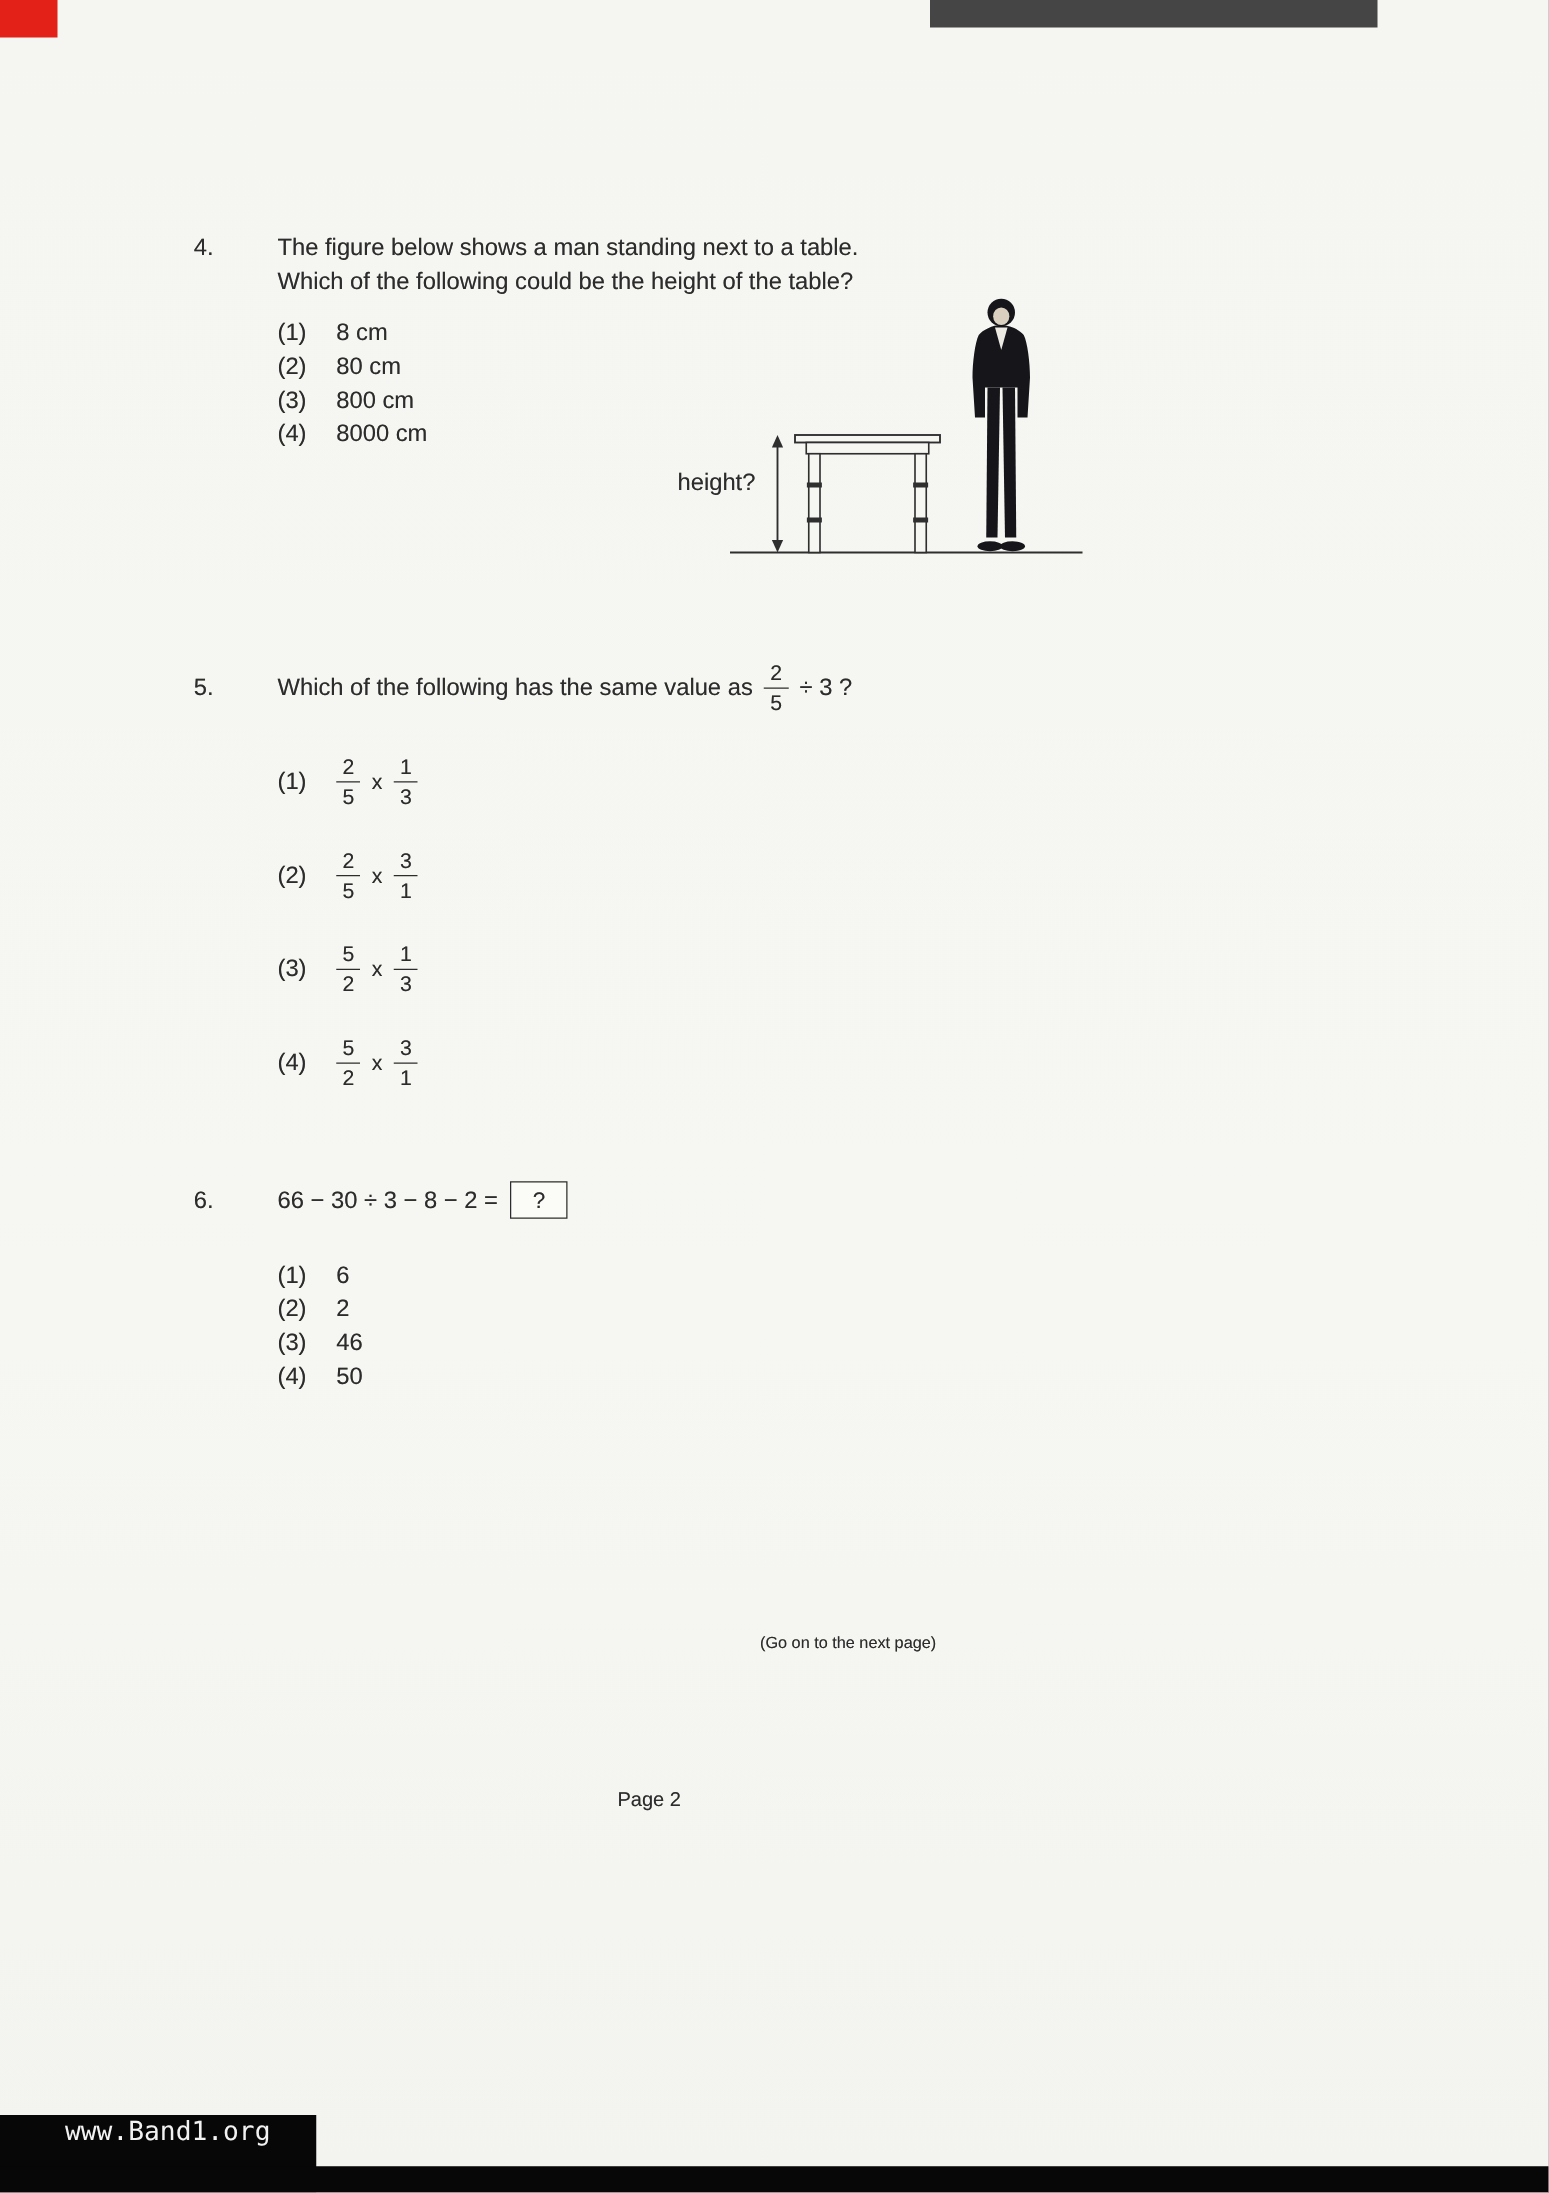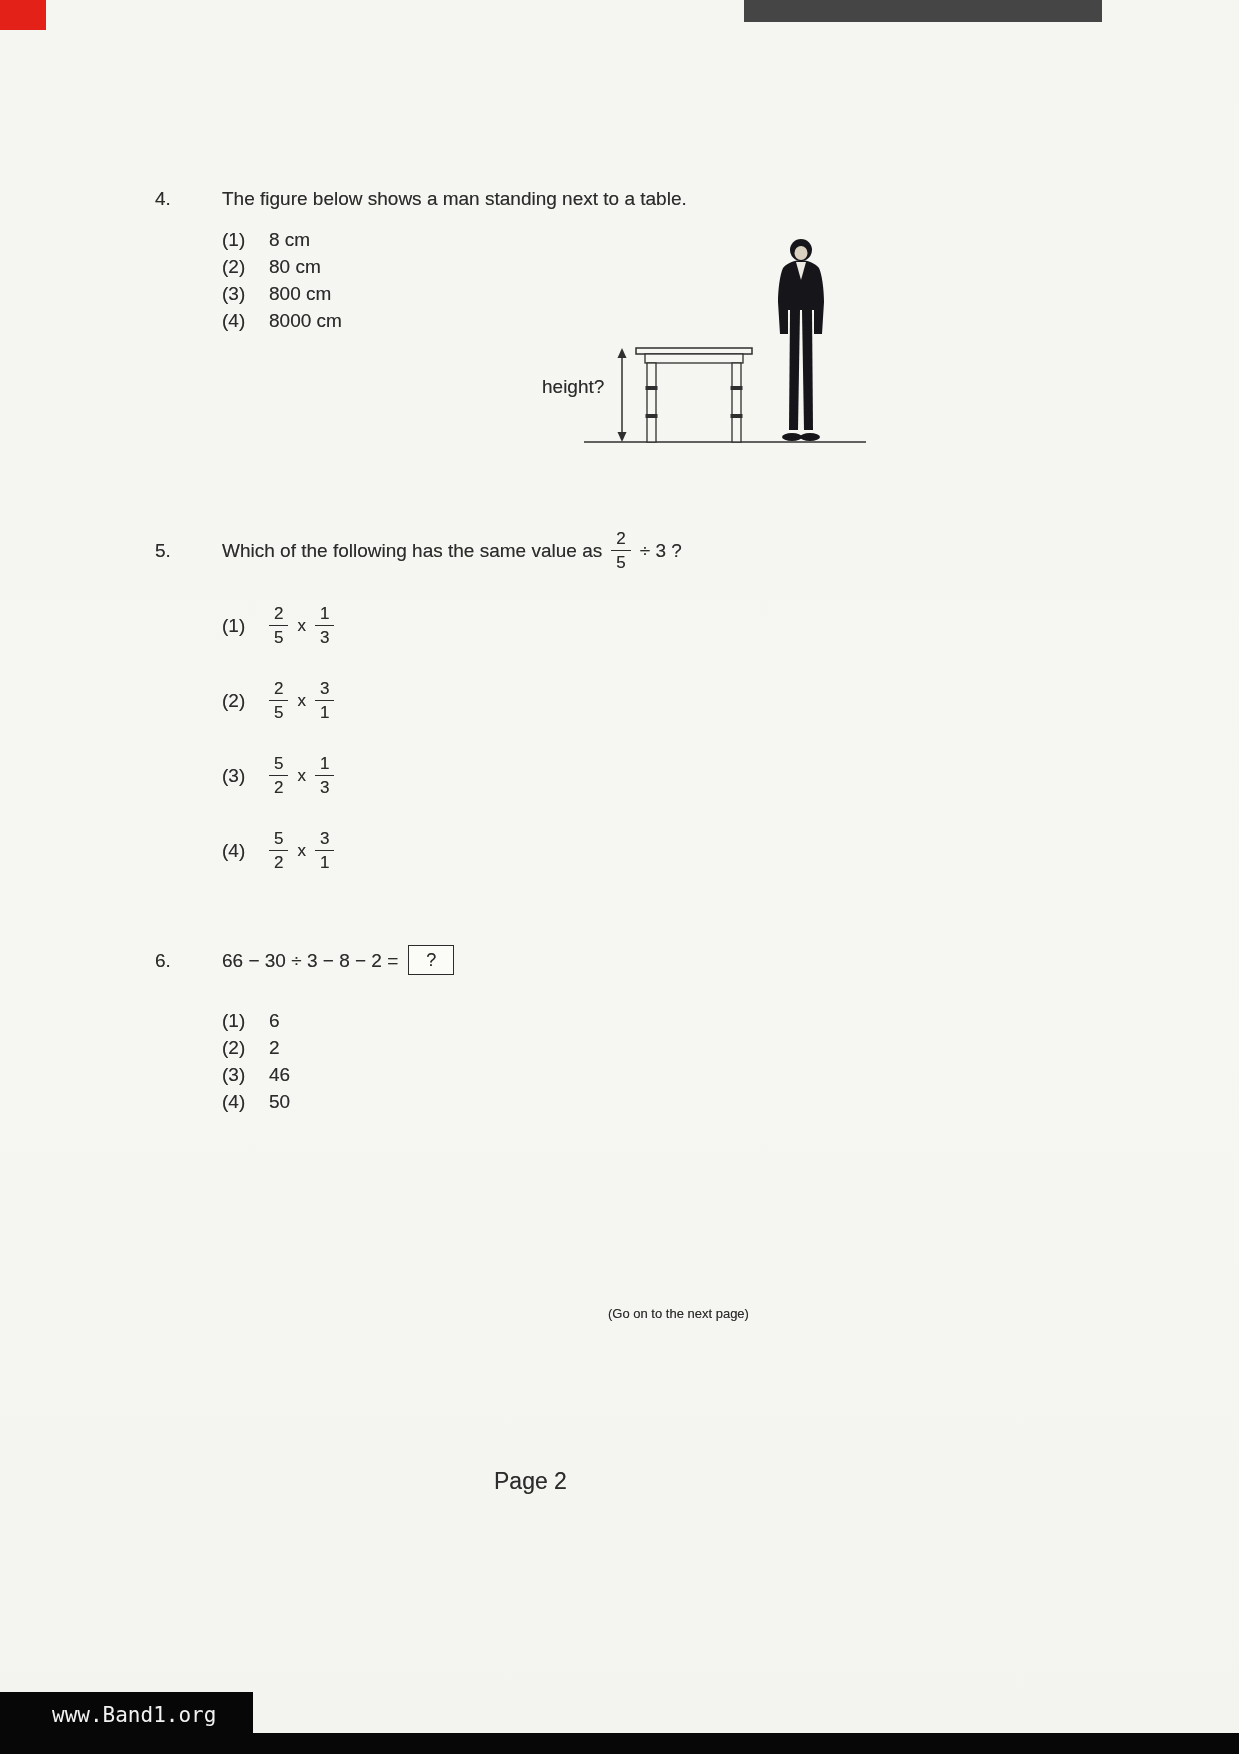--- a/index.html
+++ b/index.html
@@ -49,42 +49,43 @@
     display:inline-flex; align-items:center; justify-content:center;
     width:46px; height:30px; margin-left:10px;
     border:1.6px solid #2c2c2c; background:#fbfbf8;
     font-size:18px;
   }
   .q6-question { margin-left:67px; margin-top:6px; }
   .q6 .opts { margin-left:67px; margin-top:32px; }
 
   
   .goon { position:absolute; left:608px; top:1306px; font-size:13px; }
-  .pagenum { position:absolute; left:494px; top:1468px; font-size:23px; }
+  .pagenum { position:absolute; left:494px; top:1432px; font-size:16px; }
   .watermark-patch {
     position:absolute; left:0; top:1692px; width:253px; height:62px;
     background:#070707; color:#f2f2f2;
     font-family:"DejaVu Sans Mono", monospace; font-size:21px;
-    padding:11px 0 0 52px;
+    padding:1px 0 0 52px;
   }
   .bottom-bar { position:absolute; left:0; top:1733px; width:100%; height:21px; background:#070707; }
 </style>
 </head>
 <body>
 
 <div class="page">
 
   <div class="red-mark"></div>
   <div class="top-smudge"></div>
 
   <div class="qblock txt" style="top:185px;">
     <div class="qrow">
       <span class="qnum">4.</span>
       <div>
         <div>The figure below shows a man standing next to a table.</div>
+        <div>Which of the following could be the height of the table?</div>
         <div class="opts">
           <div class="opt">
             <span class="opt-label">(1)</span>
             <span>8 cm</span>
           </div>
           <div class="opt">
             <span class="opt-label">(2)</span>
             <span>80 cm</span>
           </div>
           <div class="opt">

